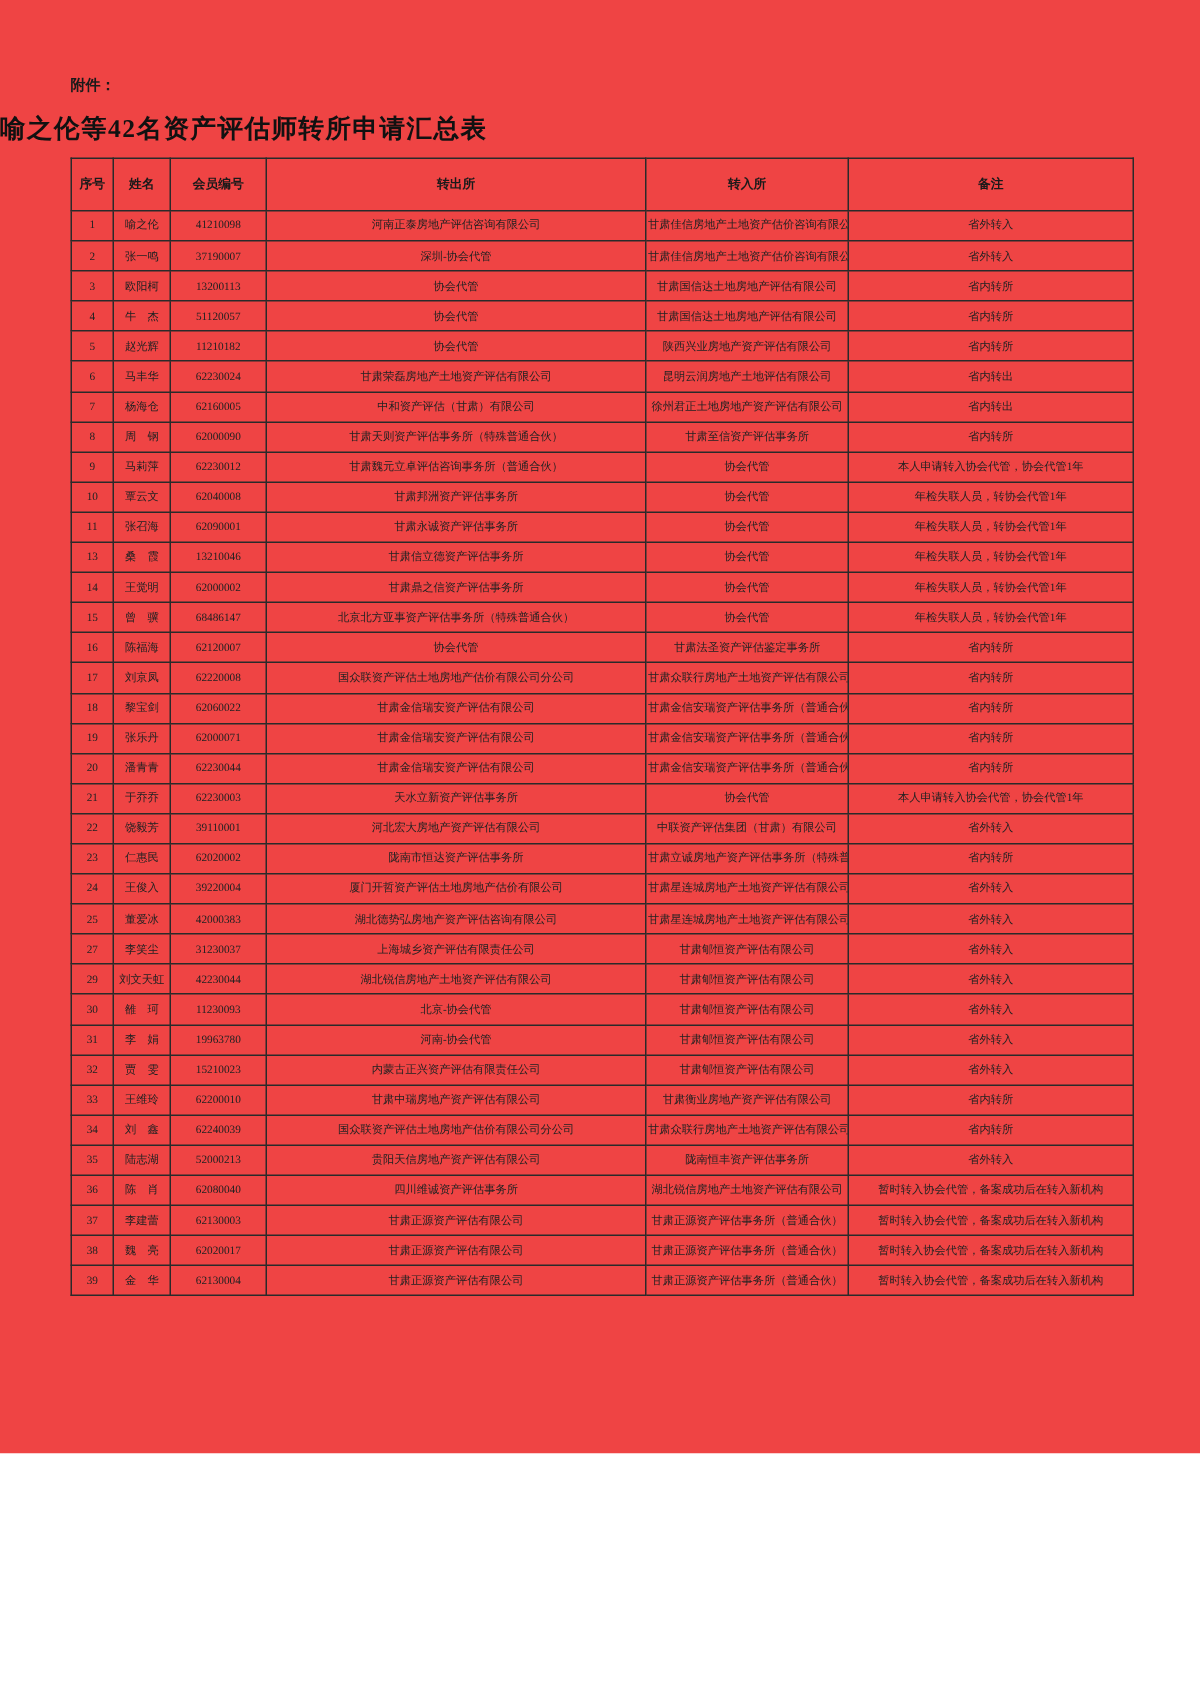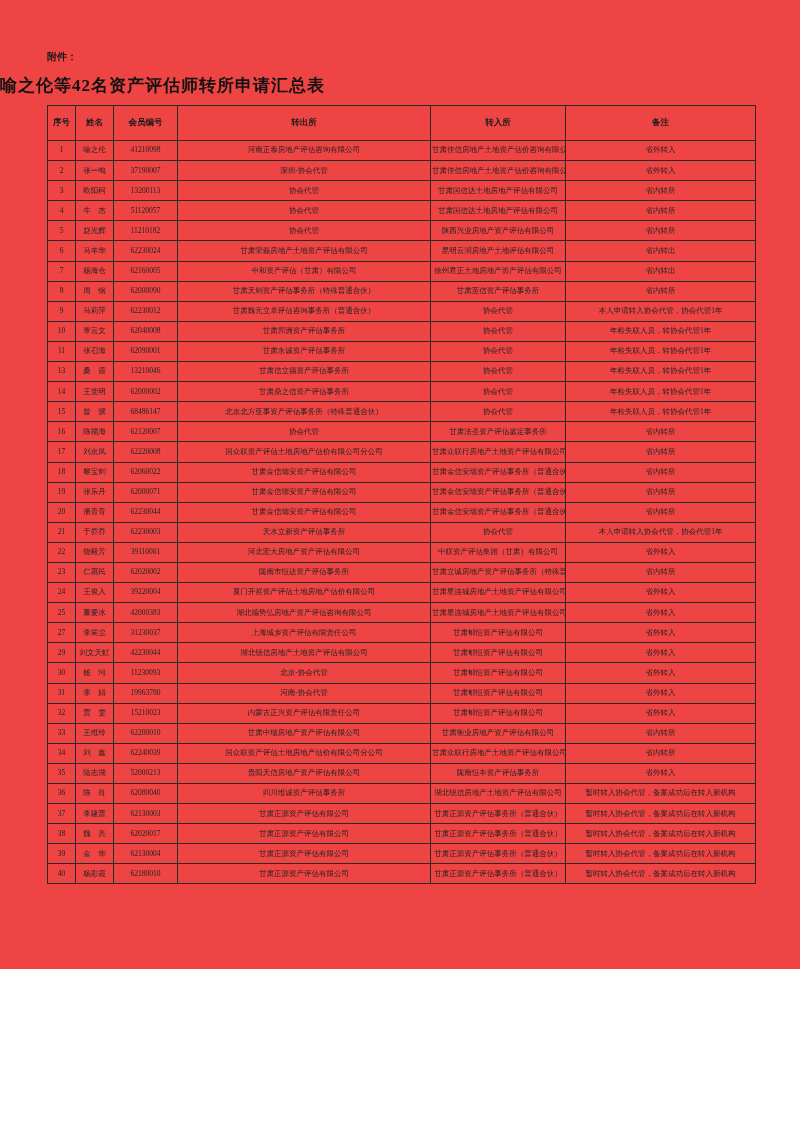--- a/index.html
+++ b/index.html
@@ -381,24 +381,16 @@
           <td>暂时转入协会代管，备案成功后在转入新机构</td>
         </tr>
         <tr>
           <td>39</td>
           <td>金　华</td>
           <td>62130004</td>
           <td>甘肃正源资产评估有限公司</td>
           <td>甘肃正源资产评估事务所（普通合伙）</td>
           <td>暂时转入协会代管，备案成功后在转入新机构</td>
         </tr>
-        <tr>
-          <td>40</td>
-          <td>杨彩霞</td>
-          <td>62180010</td>
-          <td>甘肃正源资产评估有限公司</td>
-          <td>甘肃正源资产评估事务所（普通合伙）</td>
-          <td>暂时转入协会代管，备案成功后在转入新机构</td>
-        </tr>
       </tbody>
   </table>
 
 </div>
 
 </body></html>

